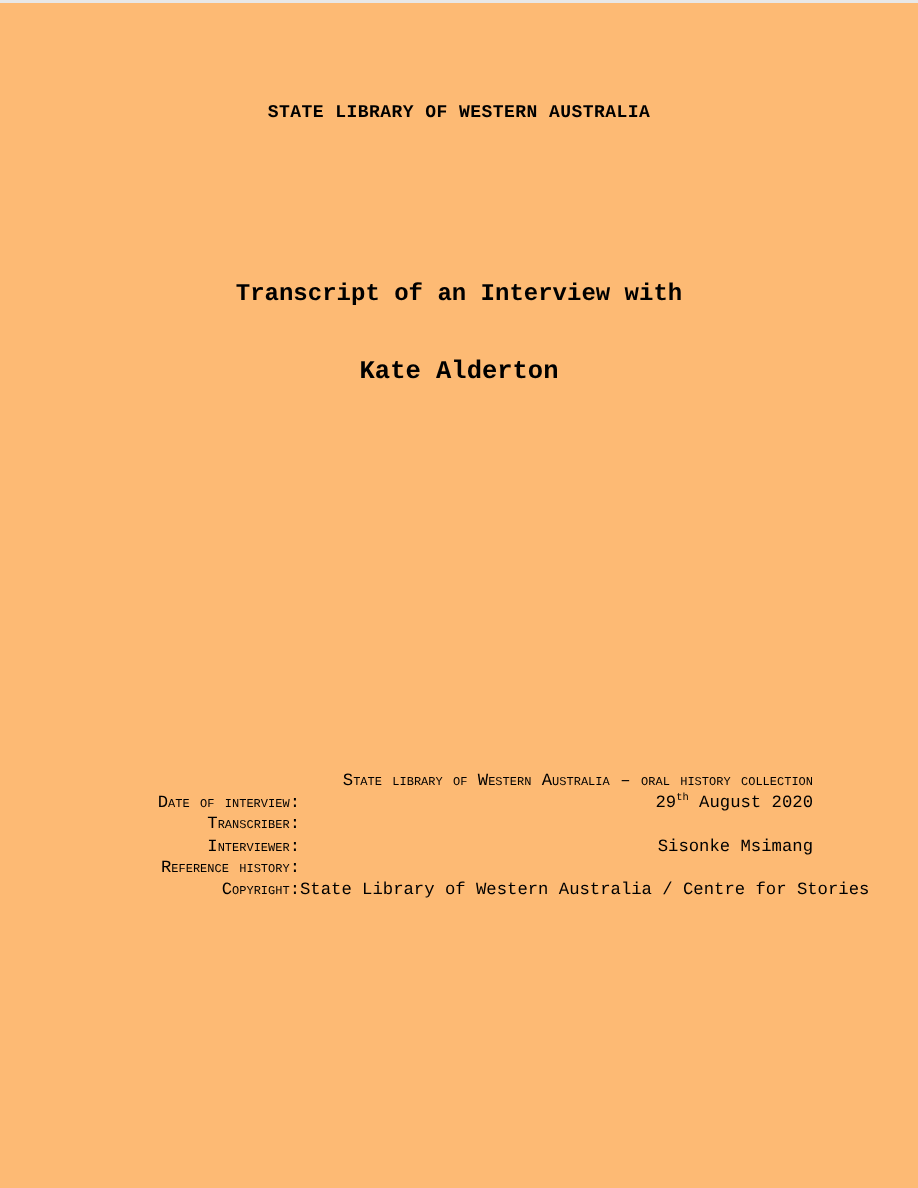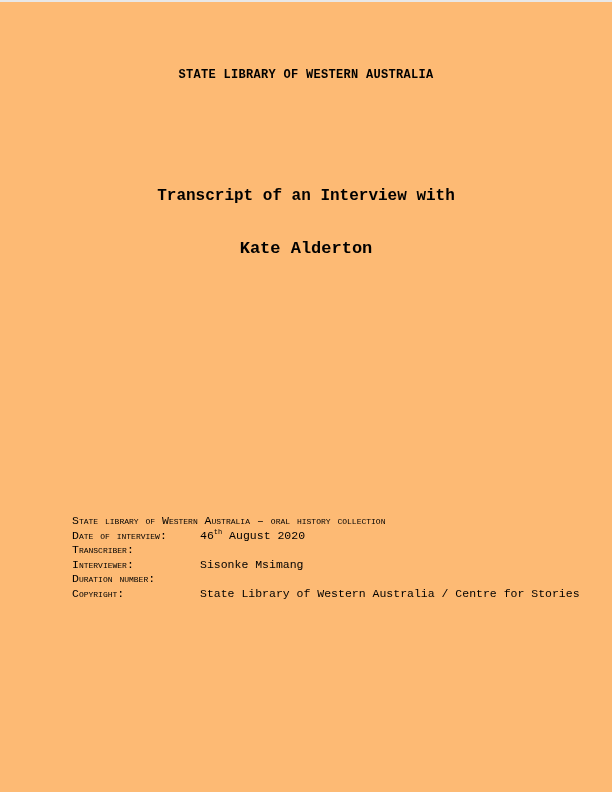--- a/index.html
+++ b/index.html
@@ -39,20 +39,21 @@
     font-size: 17px;
     font-weight: bold;
   }
   .meta-block {
     position: absolute;
     left: 72px;
     top: 512px;
     width: 470px;
     font-size: 11.5px;
     line-height: 14.5px;
+    text-align: right;
   }
   .meta-header {
     font-variant: small-caps;
     white-space: nowrap;
   }
   .meta-header .sep {
     display: inline-block;
     margin: 0 7px;
   }
   .meta-row {
@@ -87,36 +88,36 @@
   <div class="centered doc-subtitle">Transcript of an Interview with</div>
 
   <div class="centered doc-interviewee">Kate Alderton</div>
 
   <div class="meta-block">
 
     <div class="meta-header"><span>State library of Western Australia</span><span class="sep">–</span><span>oral history collection</span></div>
 
     <div class="meta-row">
       <span class="meta-label">Date of interview:</span>
-        <span class="meta-value"><span>46</span><sup class="ordinal">th</sup><span> August 2020</span></span>
+        <span class="meta-value"><span>29</span><sup class="ordinal">th</sup><span> August 2020</span></span>
     </div>
 
     <div class="meta-row">
       <span class="meta-label">Transcriber:</span>
         <span class="meta-value"></span>
     </div>
 
     <div class="meta-row">
       <span class="meta-label">Interviewer:</span>
         <span class="meta-value">Sisonke Msimang</span>
     </div>
 
 
     <div class="meta-row">
-      <span class="meta-label">Duration number:</span>
+      <span class="meta-label">Reference history:</span>
     </div>
 
     <div class="meta-row">
       <span class="meta-label">Copyright:</span>
         <span class="meta-value">State Library of Western Australia / Centre for Stories</span>
     </div>
 
   </div>
 
 </div>

